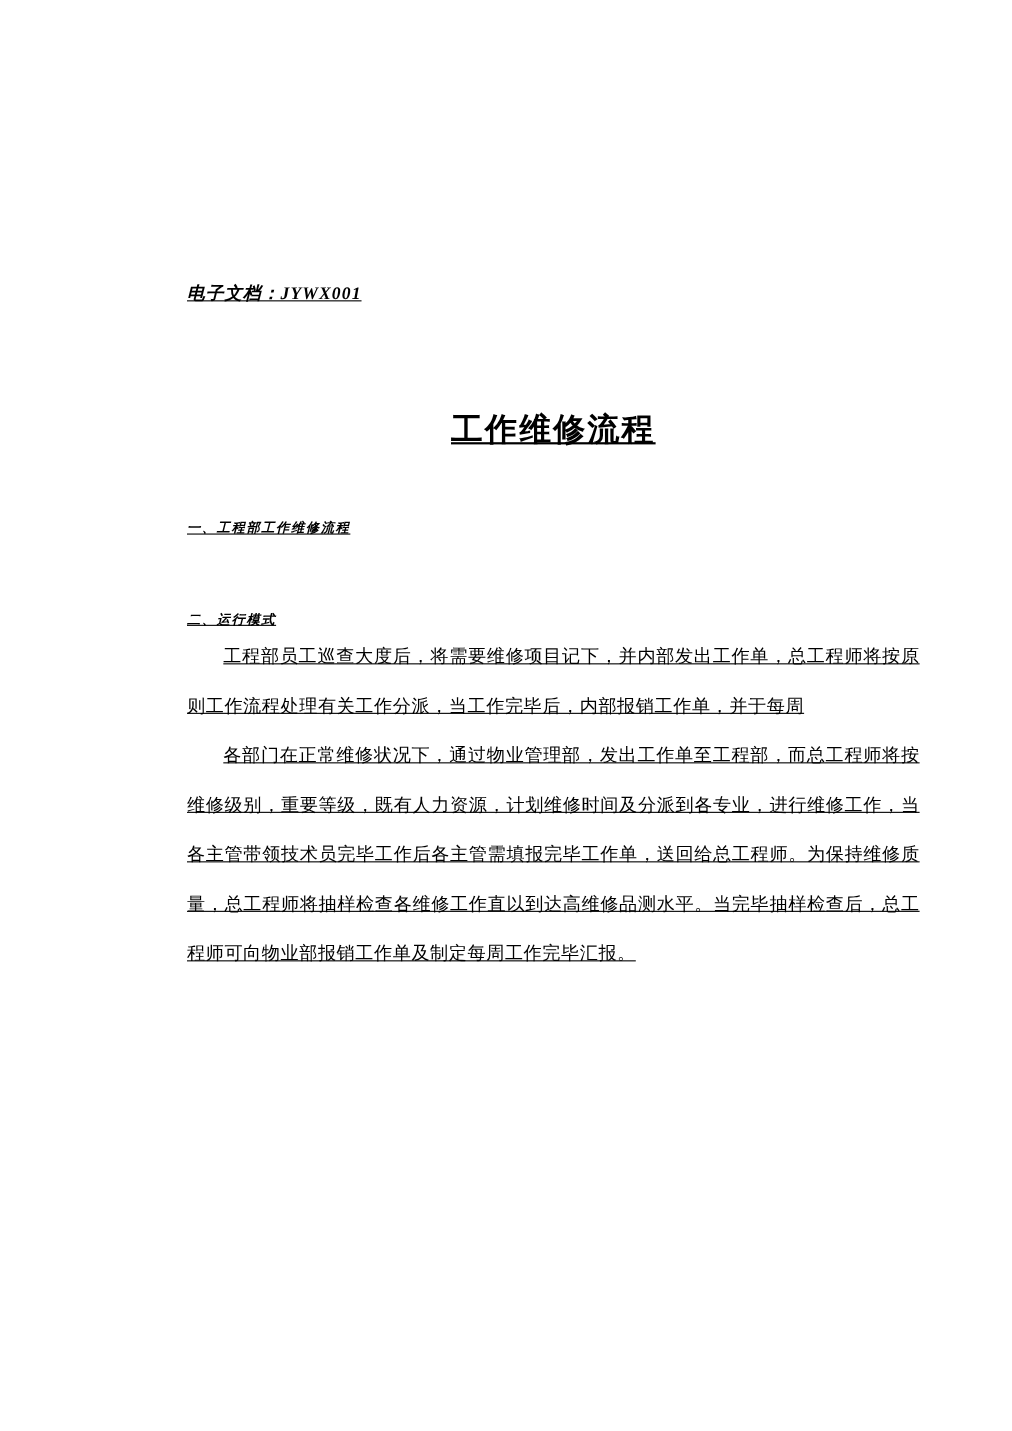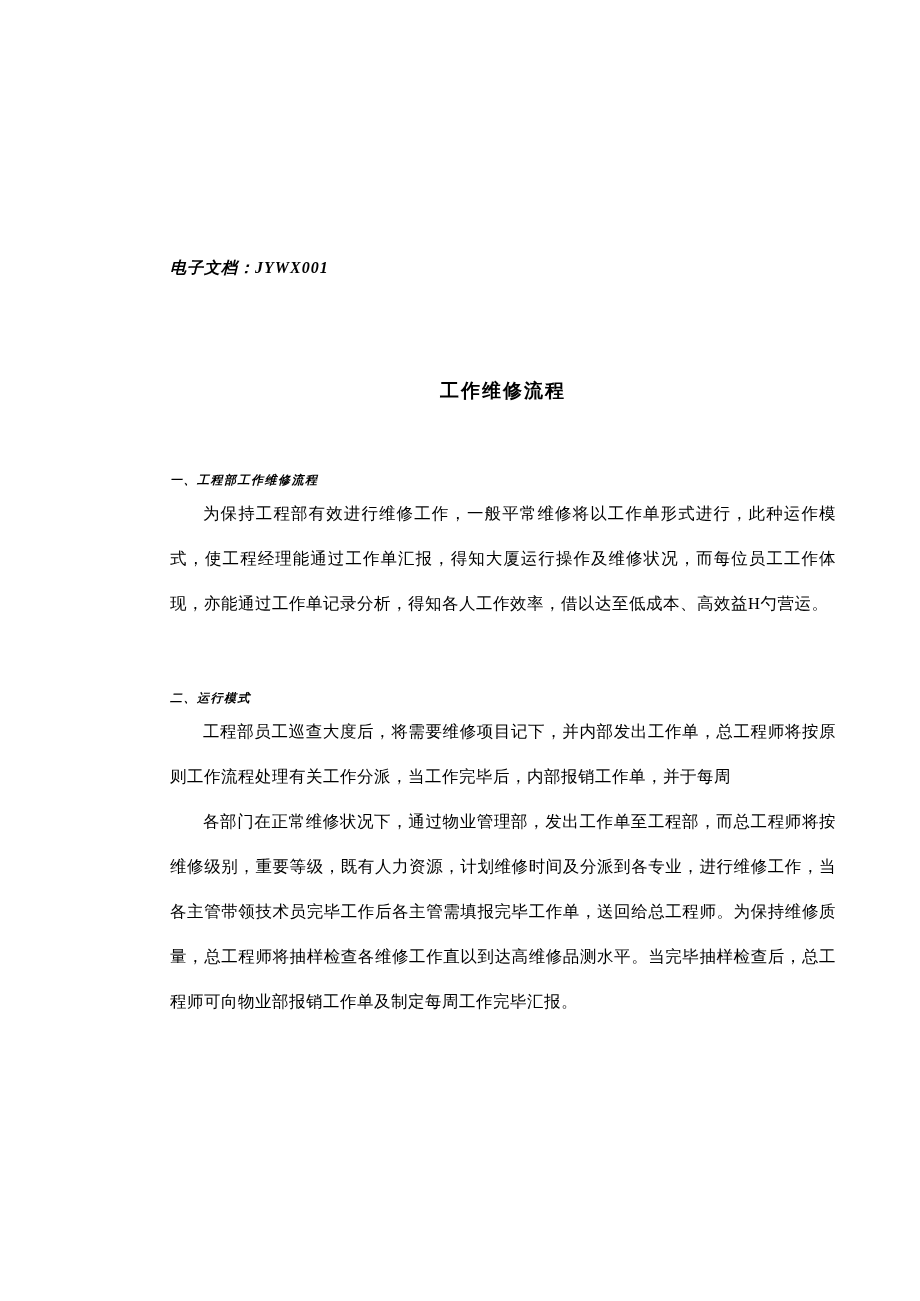--- a/index.html
+++ b/index.html
@@ -9,32 +9,33 @@
   }
   .page {
     position: relative;
     width: 920px;
     height: 1087px;
     background: #ffffff;
     box-sizing: border-box;
     padding: 258px 84px 0 170px;
     color: #000000;
     overflow: hidden;
+    text-decoration: underline;
   }
   .doc-code {
     font-family: "Liberation Serif", "DejaVu Serif", serif;
     font-style: italic;
     font-weight: bold;
     font-size: 16px;
     letter-spacing: 1px;
     line-height: 20px;
   }
   .title {
     font-family: "Liberation Sans", "DejaVu Sans", sans-serif;
-    font-size: 19px;
+    font-size: 29px;
     font-weight: 600;
     text-align: center;
     margin: 96px 0 0 0;
     letter-spacing: 2px;
     line-height: 34px;
   }
   .section-heading {
     font-family: "Liberation Serif", "DejaVu Serif", serif;
     font-style: italic;
     font-weight: bold;
@@ -57,21 +58,20 @@
 <body>
 
 <div class="page">
 
   <div class="doc-code">电子文档：JYWX001</div>
 
   <h1 class="title">工作维修流程</h1>
 
   <div class="section">
     <div class="section-heading">一、工程部工作维修流程</div>
-    <p class="body-para">为保持工程部有效进行维修工作，一般平常维修将以工作单形式进行，此种运作模式，使工程经理能通过工作单汇报，得知大厦运行操作及维修状况，而每位员工工作体现，亦能通过工作单记录分析，得知各人工作效率，借以达至低成本、高效益H勺营运。</p>
   </div>
 
   <div class="section">
     <div class="section-heading">二、运行模式</div>
     <p class="body-para">工程部员工巡查大度后，将需要维修项目记下，并内部发出工作单，总工程师将按原则工作流程处理有关工作分派，当工作完毕后，内部报销工作单，并于每周</p>
     <p class="body-para">各部门在正常维修状况下，通过物业管理部，发出工作单至工程部，而总工程师将按维修级别，重要等级，既有人力资源，计划维修时间及分派到各专业，进行维修工作，当各主管带领技术员完毕工作后各主管需填报完毕工作单，送回给总工程师。为保持维修质量，总工程师将抽样检查各维修工作直以到达高维修品测水平。当完毕抽样检查后，总工程师可向物业部报销工作单及制定每周工作完毕汇报。</p>
   </div>
 
 </div>
 

